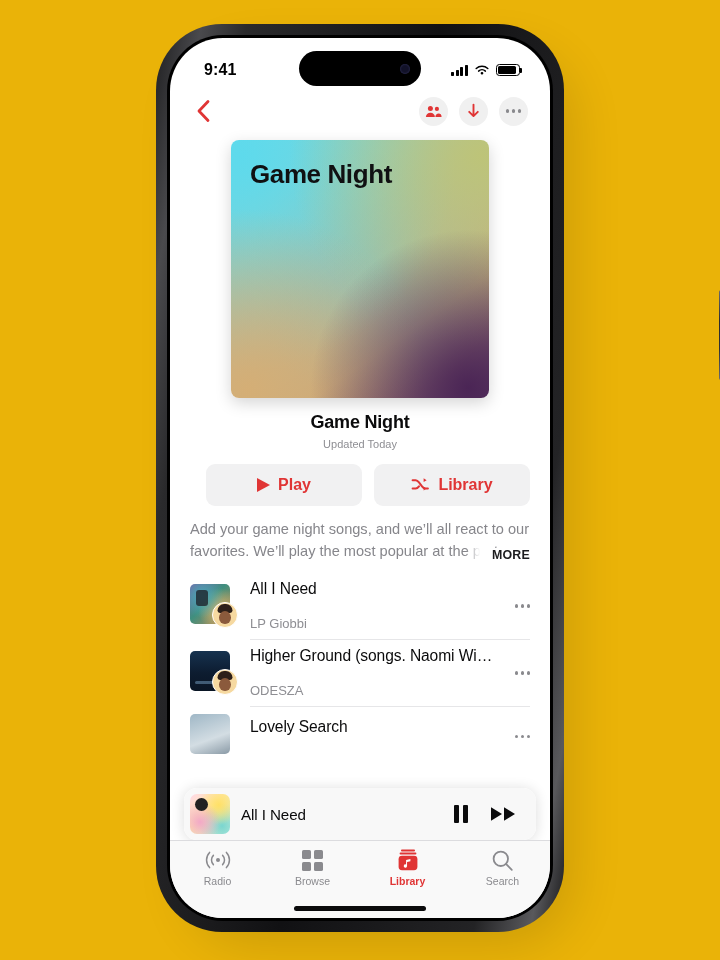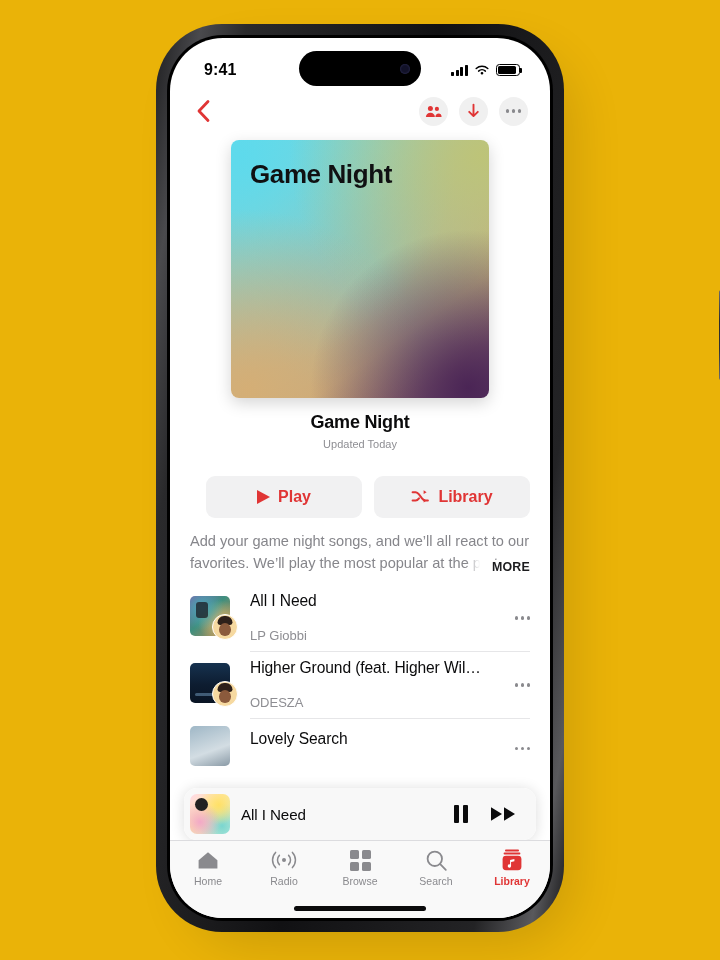--- a/index.html
+++ b/index.html
@@ -131,21 +131,21 @@
   .av1 .hair{ top:0px; width:13px; height:8px; border-radius:7px 7px 3px 3px; background:#2e201a; }
   .av1 .face{ position:absolute; left:50%; transform:translateX(-50%); top:6px; width:10px; height:11px; border-radius:50% 50% 48% 48%; background:#8b5a3c; }
   .av2 .hair{ top:-1px; width:15px; height:12px; border-radius:8px 8px 4px 4px; background:#e4662f; }
   .av2 .face{ position:absolute; left:50%; transform:translateX(-50%); top:6px; width:9px; height:10px; border-radius:50%; background:#e8b48c; }
   .av3 .hair{ top:0px; width:14px; height:7px; border-radius:7px 7px 2px 2px; background:#2a6ad1; }
   .av3 .face{ position:absolute; left:50%; transform:translateX(-50%); top:5px; width:10px; height:11px; border-radius:50%; background:#e3a878; }
   .owner-name{ font-size:16.5px; color:#e03535; letter-spacing:-.2px; }
   .owner-chev{ color:#c9c9ce; font-size:15px; line-height:1; margin-left:1px; }
   .updated{ font-size:11px; color:#8e8e93; margin-top:5px; }
 
-  .actions{ display:flex; gap:12px; margin-top:26px;padding-left:16px; }
+  .actions{ display:flex; gap:12px; margin-top:14px;padding-left:16px; }
   .action-btn{
     flex:1; height:42px; border-radius:9px; background:#f1f1f2;
     display:flex; align-items:center; justify-content:center; gap:8px;
     color:#e03535; font-size:16px; font-weight:600; cursor:pointer;
   }
   .tri-play{
     width:0; height:0; border-left:13px solid #e03535;
     border-top:7.5px solid transparent; border-bottom:7.5px solid transparent;
   }
 
@@ -363,21 +363,21 @@
 
             <div class="song-row">
               <div class="art-badge">
                 <div class="song-art art-b"></div>
                 <div class="badge-memoji">
                     <span class="hair"></span>
                     <span class="face"></span>
                   </div>
               </div>
               <div class="song-text">
-                <div class="song-title">Higher Ground (feat. Higher Wil…</div>
+                <div class="song-title">Higher Ground (songs. Naomi Wil…</div>
                 <div class="song-artist">ODESZA</div>
               </div>
               <div class="row-dots">
                 <div class="dots">
                     <i></i>
                     <i></i>
                     <i></i>
                   </div>
               </div>
             </div>
@@ -413,69 +413,61 @@
             <div class="ff">
               <svg width="28" height="18" viewBox="0 0 28 18">
                 <path d="M1 2.2 12 9 1 15.8z" fill="#0b0b0c"></path>
                 <path d="M14 2.2 25 9 14 15.8z" fill="#0b0b0c"></path>
               </svg>
             </div>
           </div>
         </div>
 
         <div class="tabbar">
-          <div class="tab">
-            <div class="ticon">
-              <svg width="24" height="21" viewBox="0 0 24 21">
-                <path d="M12 2.2 2.6 10.2v8.4h18.8v-8.4z" fill="#8a8a8e"></path>
-              </svg>
-            </div>
-            <div class="tlabel">Home</div>
-          </div>
           <div class="tab">
             <div class="ticon">
               <svg width="30" height="20" viewBox="0 0 30 20">
                 <circle cx="15" cy="10" r="2" fill="#8a8a8e"></circle>
                 <path d="M10.4 5.4a6.5 6.5 0 0 0 0 9.2M19.6 5.4a6.5 6.5 0 0 1 0 9.2" stroke="#8a8a8e" stroke-width="1.5" fill="none" stroke-linecap="round"></path>
                 <path d="M6.6 2.4a11 11 0 0 0 0 15.2M23.4 2.4a11 11 0 0 1 0 15.2" stroke="#8a8a8e" stroke-width="1.5" fill="none" stroke-linecap="round"></path>
               </svg>
             </div>
             <div class="tlabel">Radio</div>
           </div>
           <div class="tab">
             <div class="ticon">
               <div class="grid4">
                   <i></i>
                   <i></i>
                   <i></i>
                   <i></i>
                 </div>
             </div>
             <div class="tlabel">Browse</div>
-          </div>
-          <div class="tab">
-            <div class="ticon">
-              <svg width="23" height="23" viewBox="0 0 23 23">
-                <circle cx="9.8" cy="9.8" r="7.2" stroke="#8a8a8e" stroke-width="1.8" fill="none"></circle>
-                <path d="M15.2 15.2l5.6 5.6" stroke="#8a8a8e" stroke-width="1.8" stroke-linecap="round"></path>
-              </svg>
-            </div>
-            <div class="tlabel">Search</div>
           </div>
           <div class="tab active">
             <div class="ticon">
               <svg width="22" height="22" viewBox="0 0 22 22">
                 <rect x="4" y="0.6" width="14" height="1.8" rx="0.9" fill="#e03535"></rect>
                 <rect x="2.6" y="3.6" width="16.8" height="1.8" rx="0.9" fill="#e03535"></rect>
                 <rect x="1.6" y="6.8" width="18.8" height="14.4" rx="3.4" fill="#e03535"></rect>
                 <path d="M13.4 10.1l-4.3.9v4.6a1.65 1.65 0 1 0 .95 1.5v-4.1l3.35-.72z" fill="#fff"></path>
               </svg>
             </div>
             <div class="tlabel">Library</div>
           </div>
+          <div class="tab">
+            <div class="ticon">
+              <svg width="23" height="23" viewBox="0 0 23 23">
+                <circle cx="9.8" cy="9.8" r="7.2" stroke="#8a8a8e" stroke-width="1.8" fill="none"></circle>
+                <path d="M15.2 15.2l5.6 5.6" stroke="#8a8a8e" stroke-width="1.8" stroke-linecap="round"></path>
+              </svg>
+            </div>
+            <div class="tlabel">Search</div>
+          </div>
         </div>
 
         <div class="home-indicator"></div>
 
       </div>
     </div>
   </div>
 </div>
 
 </body></html>

